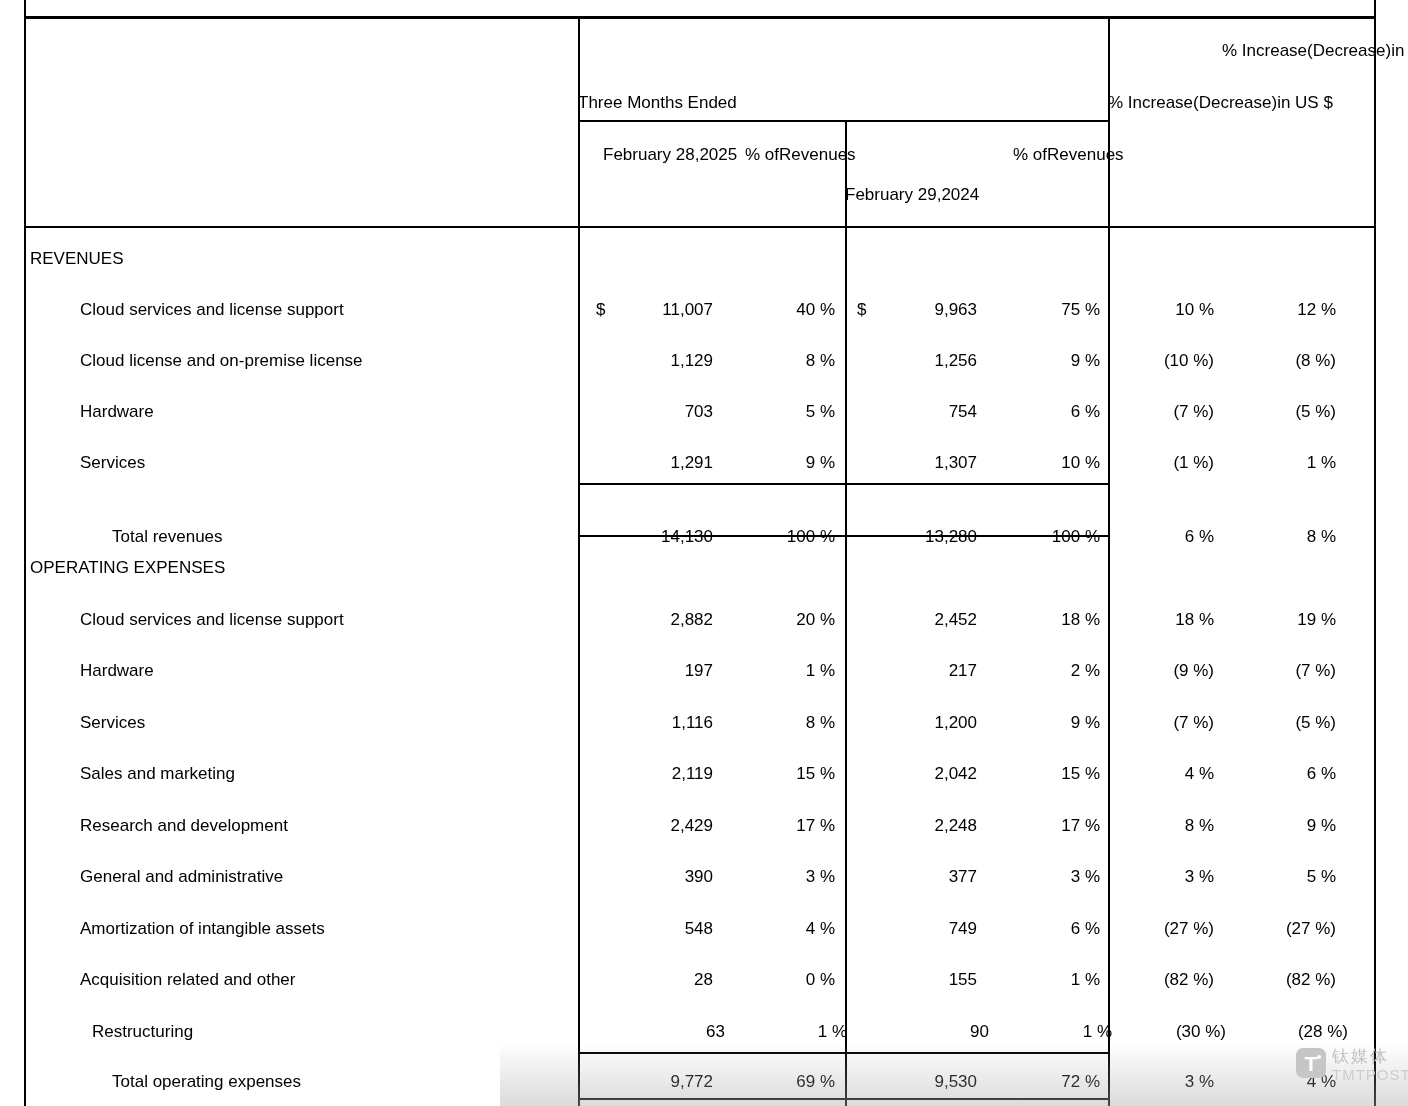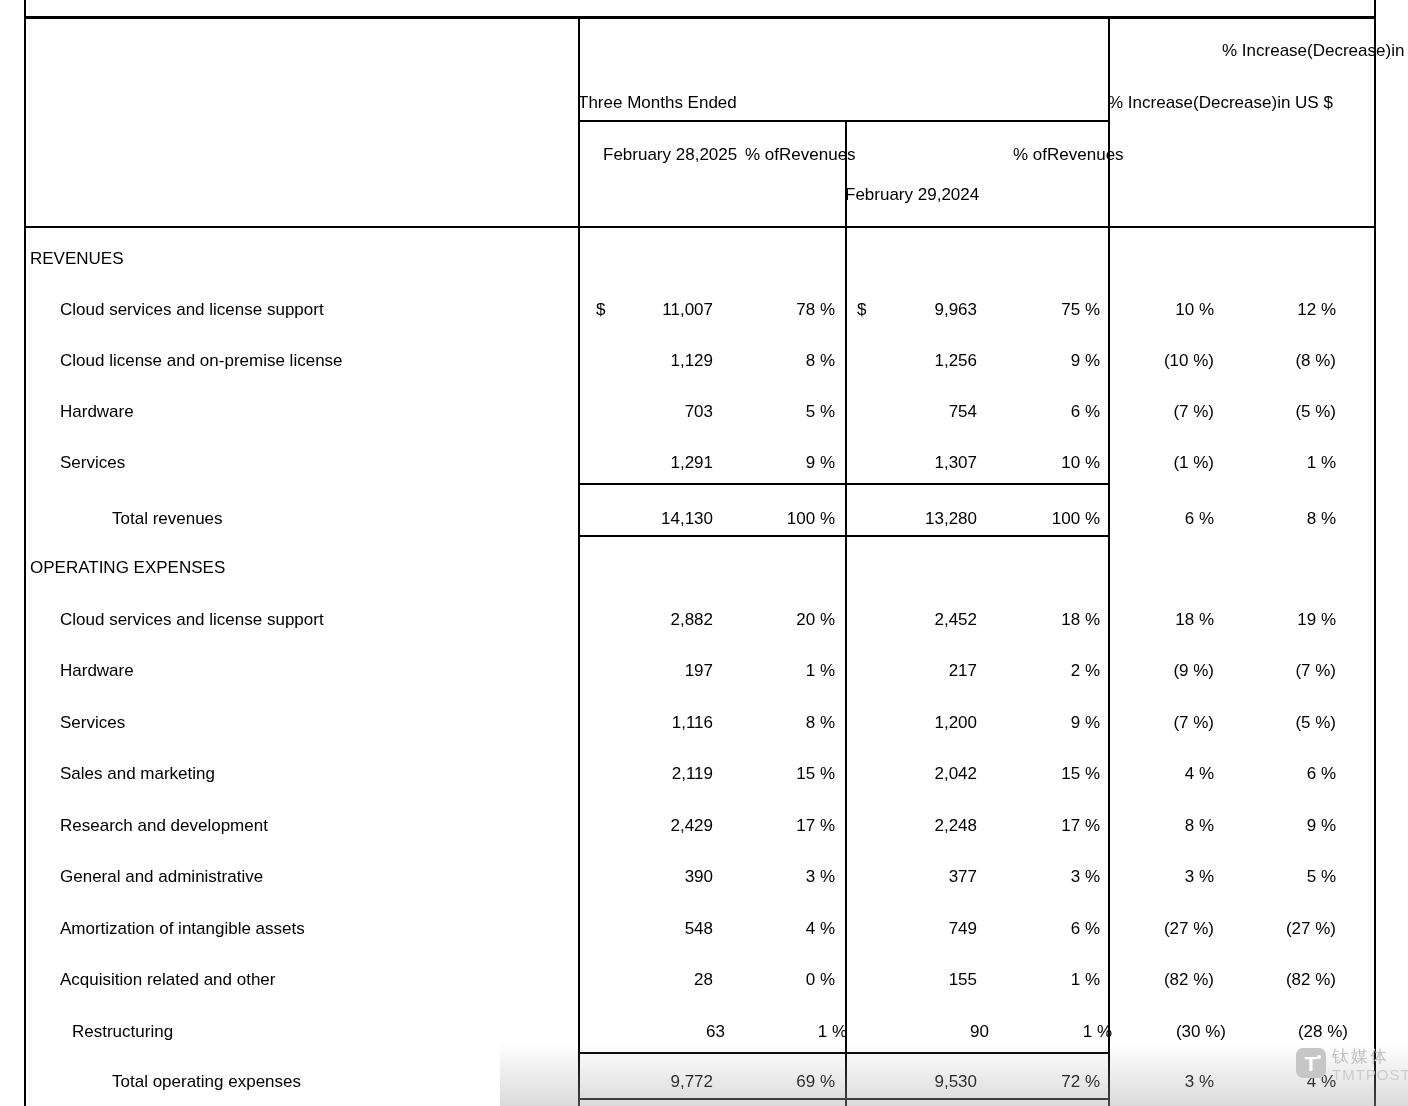--- a/index.html
+++ b/index.html
@@ -27,21 +27,21 @@
   .lab{grid-column:1;}
   .d1{grid-column:2;padding-left:18px;}
   .v1{grid-column:3;justify-content:flex-end;padding-right:2px;}
   .p1{grid-column:4;justify-content:flex-end;padding-right:10px;}
   .d2{grid-column:5;padding-left:12px;}
   .v2{grid-column:6;justify-content:flex-end;padding-right:2px;}
   .p2{grid-column:7;justify-content:flex-end;padding-right:8px;}
   .us{grid-column:8;justify-content:flex-end;padding-right:8px;}
   .cc{grid-column:9;justify-content:flex-end;padding-right:39px;}
   .row.section .lab{padding-left:6px;}
-  .row.item .lab{padding-left:36px;}
+  .row.item .lab{padding-left:56px;}
   .row.total .lab{padding-left:88px;}
   
   .fade{
     position:absolute;left:500px;right:0;bottom:0;height:64px;
     background:linear-gradient(to bottom, rgba(168,168,168,0) 0%, rgba(168,168,168,0.42) 100%);
     pointer-events:none;
   }
   .wm{position:absolute;left:1296px;top:1048px;display:flex;align-items:flex-start;gap:6px;}
   .wm-logo{
     width:30px;height:30px;border-radius:7px;background:#c6c6c6;
@@ -106,21 +106,21 @@
   </div>
 
   <div class="row section" style="top:228px;height:51px;">
     <div class="c lab">REVENUES</div>
   </div>
 
   <div class="row item" style="top:279px;height:51px;">
     <div class="c lab">Cloud services and license support</div>
     <div class="c d1">$</div>
     <div class="c v1">11,007</div>
-    <div class="c p1">78 %</div>
+    <div class="c p1">40 %</div>
     <div class="c d2">$</div>
     <div class="c v2">9,963</div>
     <div class="c p2">75 %</div>
     <div class="c us">10 %</div>
     <div class="c cc">12 %</div>
   </div>
 
   <div class="row item" style="top:330px;height:51px;">
     <div class="c lab">Cloud license and on-premise license</div>
     <div class="c v1">1,129</div>
@@ -144,21 +144,21 @@
   <div class="row item" style="top:432px;height:51px;">
     <div class="c lab">Services</div>
     <div class="c v1">1,291</div>
     <div class="c p1">9 %</div>
     <div class="c v2">1,307</div>
     <div class="c p2">10 %</div>
     <div class="c us">(1 %)</div>
     <div class="c cc">1 %</div>
   </div>
 
-  <div class="row total" style="top:488px;height:50px;">
+  <div class="row total" style="top:506px;height:50px;">
     <div class="c lab">Total revenues</div>
     <div class="c v1">14,130</div>
     <div class="c p1">100 %</div>
     <div class="c v2">13,280</div>
     <div class="c p2">100 %</div>
     <div class="c us">6 %</div>
     <div class="c cc">8 %</div>
   </div>
 
   <div class="row section" style="top:537px;height:51.5px;">

